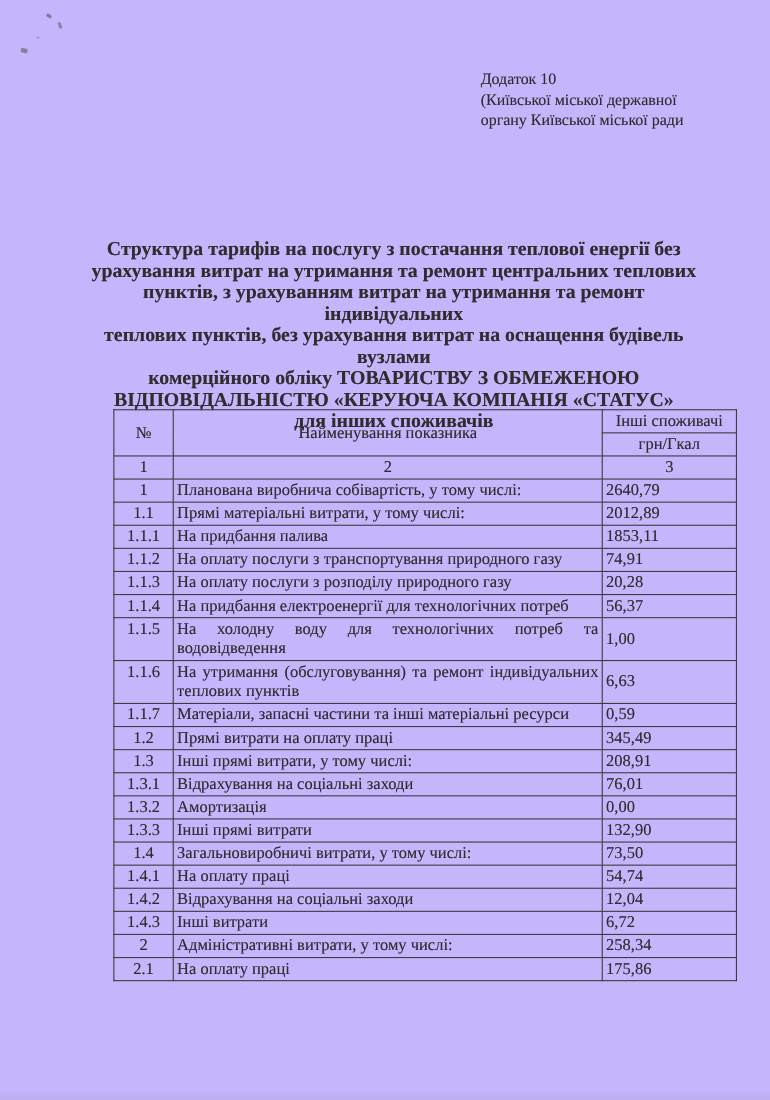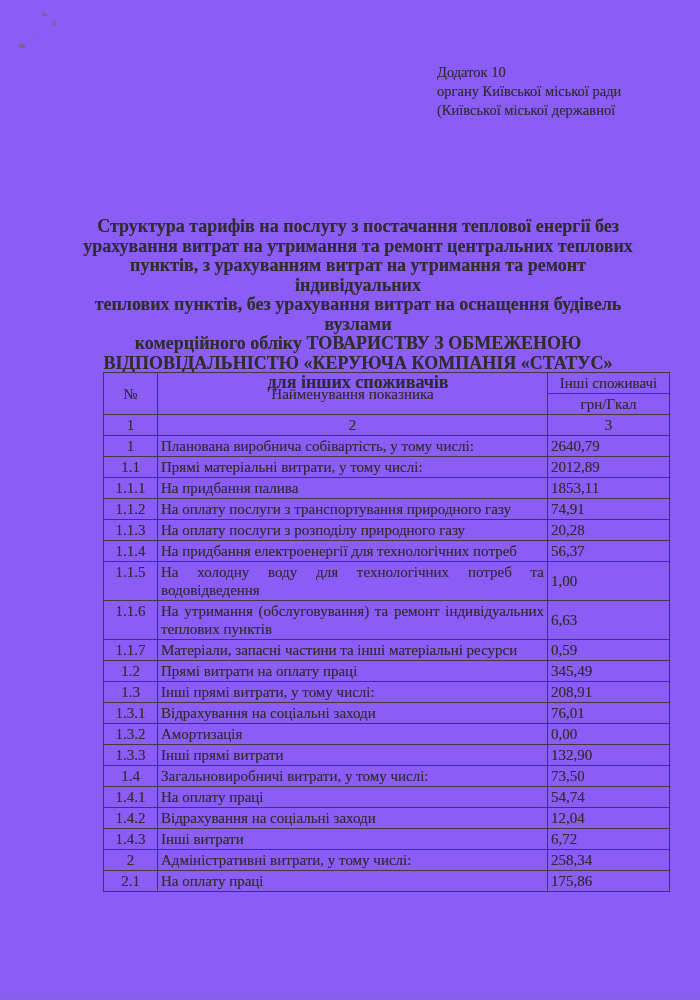--- a/index.html
+++ b/index.html
@@ -2,21 +2,21 @@
 <html><head>
 <meta charset="utf-8">
 <style>
   html, body { margin: 0; padding: 0; }
   body { background: #e9e9e9; }
   .page {
     position: relative;
     width: 700px;
     height: 1000px;
     margin: 0 auto;
-    background: #8b5cf6;
+    background: #c4b5fd;
     overflow: hidden;
     font-family: "Liberation Serif", "DejaVu Serif", serif;
     color: #2e2e2e;
     text-shadow: 0 0 0.5px rgba(45,45,45,0.5);
   }
 
   
   .speck { position: absolute; background: #6a6a6a; border-radius: 1px; }
   .speck-1 { left: 42px; top: 13px; width: 5px; height: 3px; transform: rotate(35deg); opacity: .75; }
   .speck-2 { left: 53px; top: 20px; width: 3px; height: 6px; transform: rotate(-20deg); opacity: .6; }
@@ -84,22 +84,22 @@
 <div class="page">
 
   <span class="speck speck-1"></span>
   <span class="speck speck-2"></span>
   <span class="speck speck-3"></span>
   <span class="speck speck-4"></span>
   <div class="bottom-smudge"></div>
 
   <div class="annex">
     <div>Додаток 10</div>
+    <div>(Київської міської державної</div>
     <div>органу Київської міської ради</div>
-    <div>(Київської міської державної</div>
   </div>
 
   <div class="doc-title">Структура тарифів на послугу з постачання теплової енергії без
 урахування витрат на утримання та ремонт центральних теплових
 пунктів, з урахуванням витрат на утримання та ремонт індивідуальних
 теплових пунктів, без урахування витрат на оснащення будівель вузлами
 комерційного обліку ТОВАРИСТВУ З ОБМЕЖЕНОЮ
 ВІДПОВІДАЛЬНІСТЮ «КЕРУЮЧА КОМПАНІЯ «СТАТУС»
 для інших споживачів</div>
 

